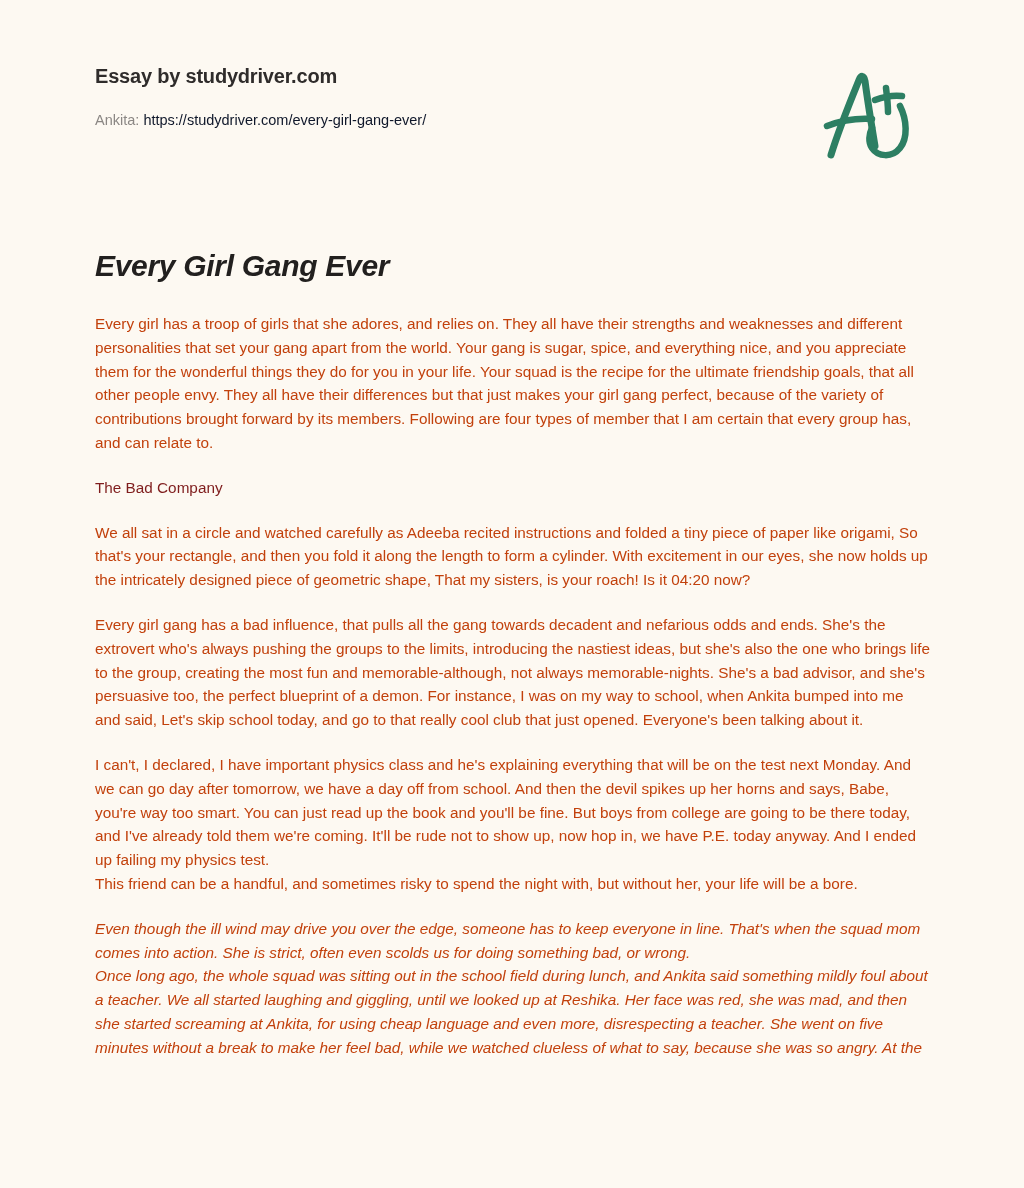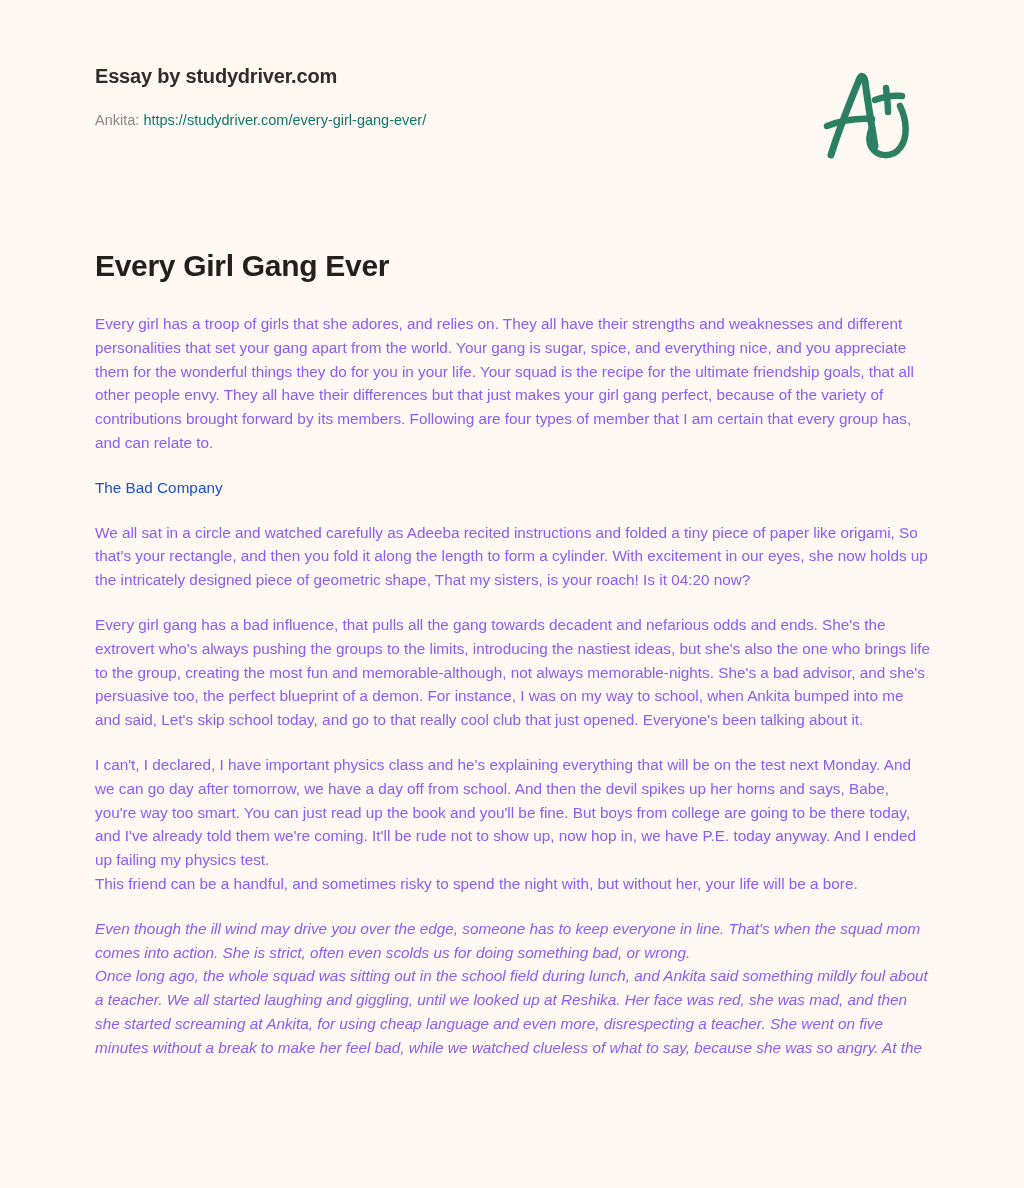--- a/index.html
+++ b/index.html
@@ -46,21 +46,21 @@
     margin-top: 23px;
     font-size: 14.5px;
     line-height: 1.3;
     color: #8b8784;
     white-space: nowrap;
   }
   .source-label {
     color: #8b8784;
   }
   .source-url {
-    color: #0f766e;
+    color: #0f172a;
     text-decoration: none;
   }
 
   
   .logo {
     position: absolute;
     top: 62px;
     left: 812px;
     width: 110px;
     height: 110px;
@@ -75,49 +75,50 @@
   .doc-title {
     position: absolute;
     top: 248px;
     left: 95px;
     margin: 0;
     font-size: 30px;
     font-weight: 700;
     letter-spacing: -0.3px;
     color: #22201f;
     line-height: 1.2;
+    font-style: italic;
   }
 
   
   .article {
     position: absolute;
     top: 312px;
     left: 95px;
     width: 838px;
   }
 
   .article p {
     margin: 0 0 21px 0;
     font-size: 15.3px;
     line-height: 23.8px;
-    color: #8b5cf6;
+    color: #c2410c;
     text-align: left;
   }
 
   .article p:last-child {
     margin-bottom: 0;
     font-style: italic;
   }
 
   .section-heading {
     margin: 0 0 21px 0;
     font-size: 15.3px;
     line-height: 23.8px;
     font-weight: 400;
-    color: #1d4ed8;
+    color: #7f1d1d;
   }
 </style>
 </head>
 <body>
 
 <div class="page">
 
   <div class="header">
     <div class="essay-by">Essay by studydriver.com</div>
 

